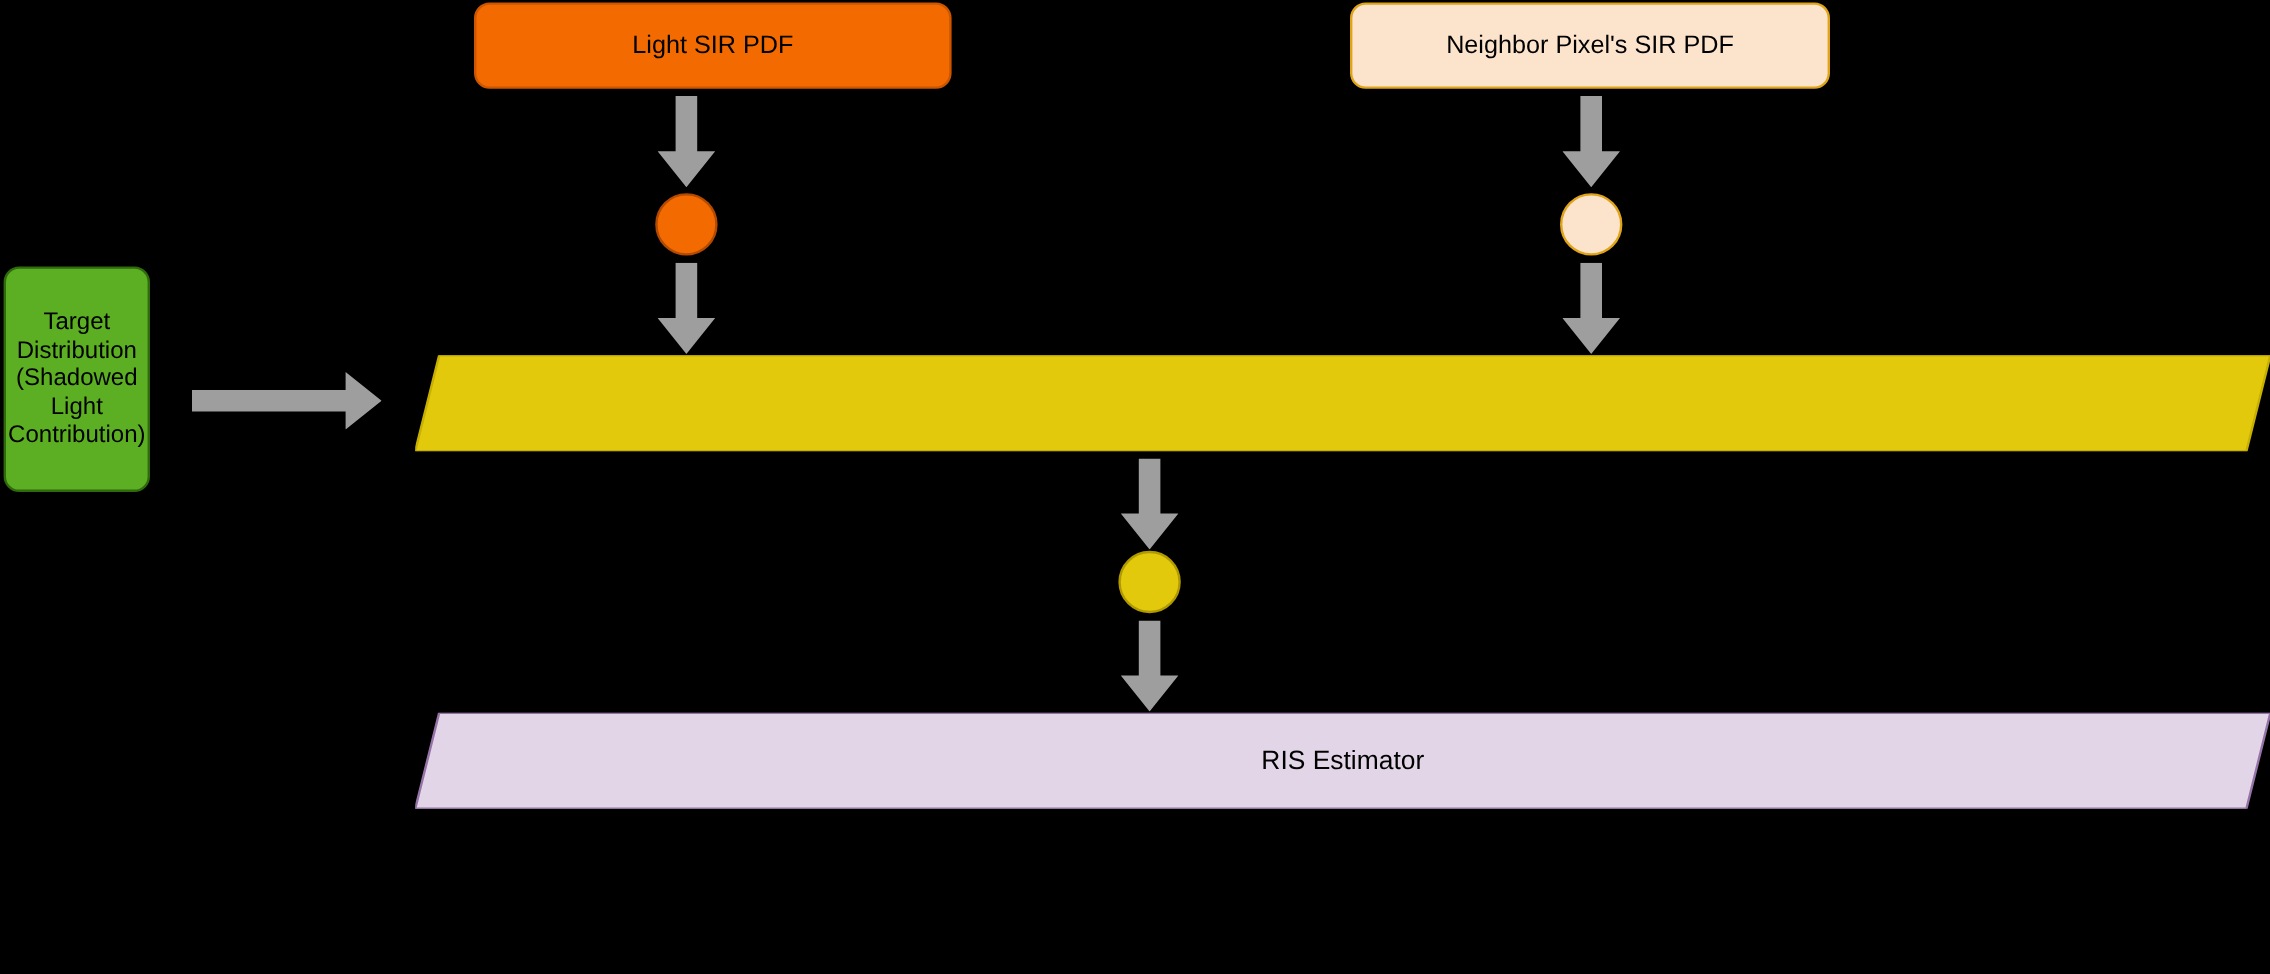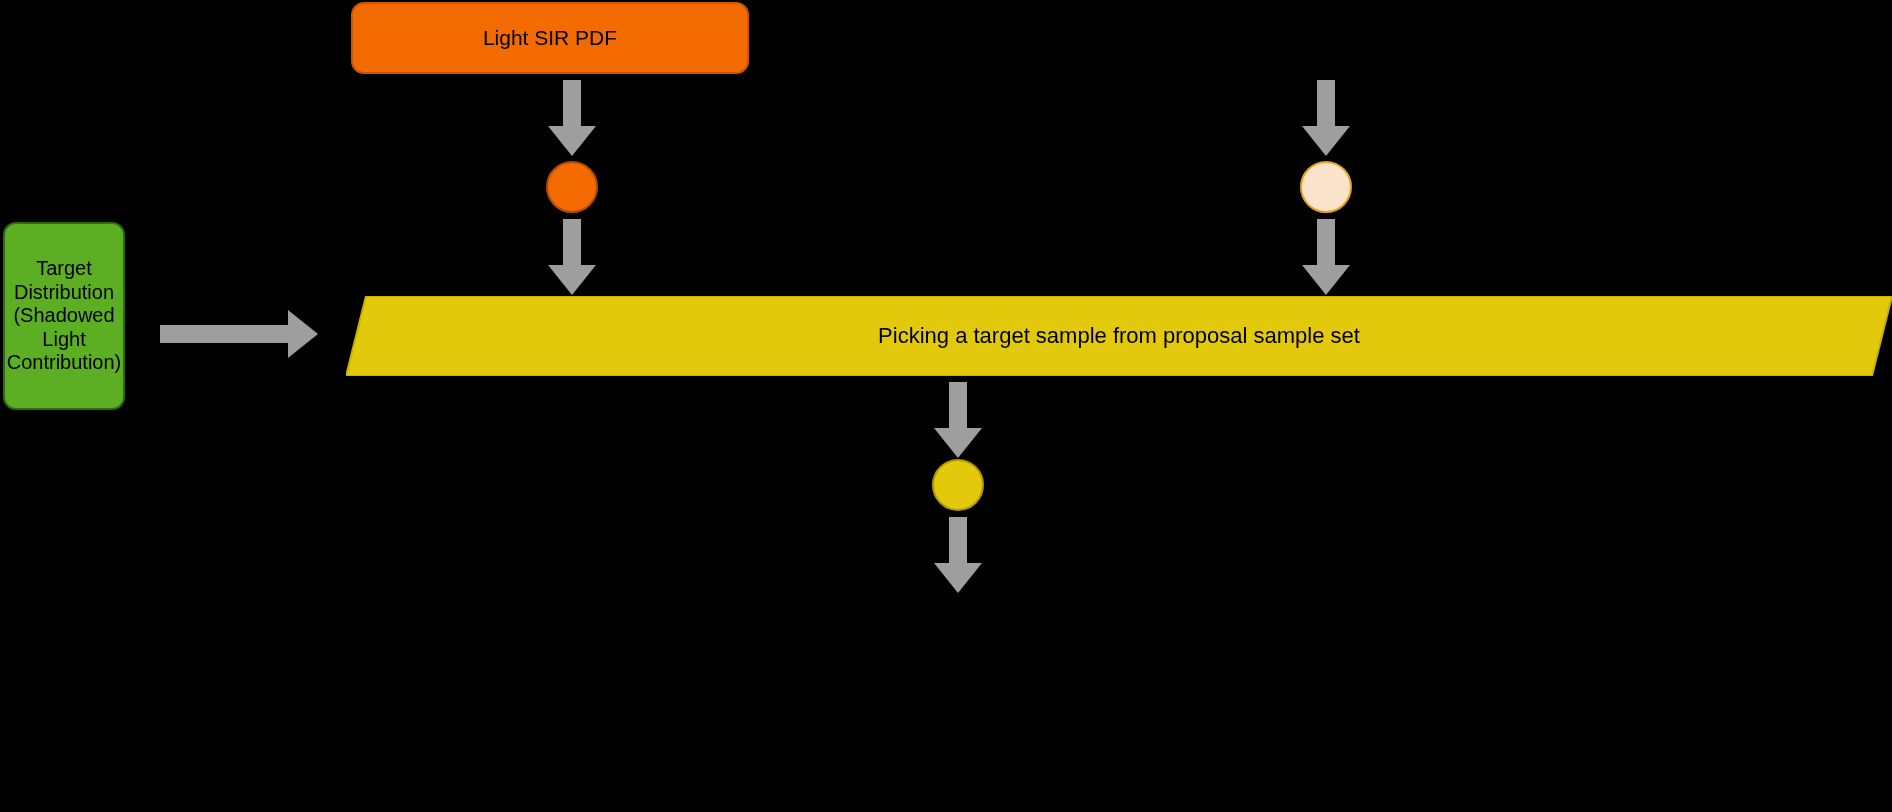--- a/index.html
+++ b/index.html
@@ -28,21 +28,21 @@
     color: #000000;
     line-height: 1.18;
   }
   .rbox .lbl {
     display: block;
     padding: 0 8px;
     white-space: pre-line;
   }
 
   #box-light-sir {
-    left: 351px;  top: 2px;
+    left: 395px;  top: 2px;
     width: 398px; height: 72px;
     background: #F26A00;
     border: 2px solid #CC5500;
     font-size: 21px;
     align-items: center;
   }
 
   #box-neighbor-sir {
     left: 1125px; top: 2px;
     width: 400px; height: 72px;
@@ -122,20 +122,23 @@
 </style>
 </head>
 <body>
 
 <div id="canvas">
 
   <div class="rbox" id="box-light-sir">
     <span class="lbl">Light SIR PDF</span>
   </div>
 
+  <div class="rbox" id="box-neighbor-sir">
+    <span class="lbl">Neighbor Pixel's SIR PDF</span>
+  </div>
 
   <div class="rbox" id="box-target-dist">
     <span class="lbl">Target
 Distribution
 (Shadowed
 Light
 Contribution)</span>
   </div>
 
   <div class="arrow" id="arrow-light-to-dot">
@@ -169,31 +172,36 @@
   <div class="arrow" id="arrow-target-to-pgram">
     <svg width="158" height="48" viewBox="0 0 158 48">
       <path d="M0 15 H128 V0 L158 24 L128 48 V33 H0 Z" fill="#9E9E9E"></path>
     </svg>
   </div>
 
   <div class="pgram" id="pgram-picking">
     <svg width="1546" height="80" viewBox="0 0 1546 80" preserveAspectRatio="none">
       <path d="M20 0 H1546 L1526 80 H0 Z" fill="#E2C90B" stroke="#C7B000" stroke-width="2"></path>
     </svg>
-    <span class="lbl">Picking a target sample from proposal sample set</span>
   </div>
 
   <div class="arrow" id="arrow-pgram-to-dot">
     <svg width="48" height="76" viewBox="0 0 48 76">
       <path d="M15 0 H33 V46 H48 L24 76 L0 46 H15 Z" fill="#9E9E9E"></path>
     </svg>
   </div>
 
   <div class="dot" id="dot-target"></div>
 
   <div class="arrow" id="arrow-dot-to-ris">
     <svg width="48" height="76" viewBox="0 0 48 76">
       <path d="M15 0 H33 V46 H48 L24 76 L0 46 H15 Z" fill="#9E9E9E"></path>
     </svg>
   </div>
 
+  <div class="pgram" id="pgram-ris">
+    <svg width="1546" height="80" viewBox="0 0 1546 80" preserveAspectRatio="none">
+      <path d="M20 0 H1546 L1526 80 H0 Z" fill="#E1D5E7" stroke="#9673A6" stroke-width="2"></path>
+    </svg>
+    <span class="lbl">RIS Estimator</span>
+  </div>
 
 </div>
 
 </body></html>

